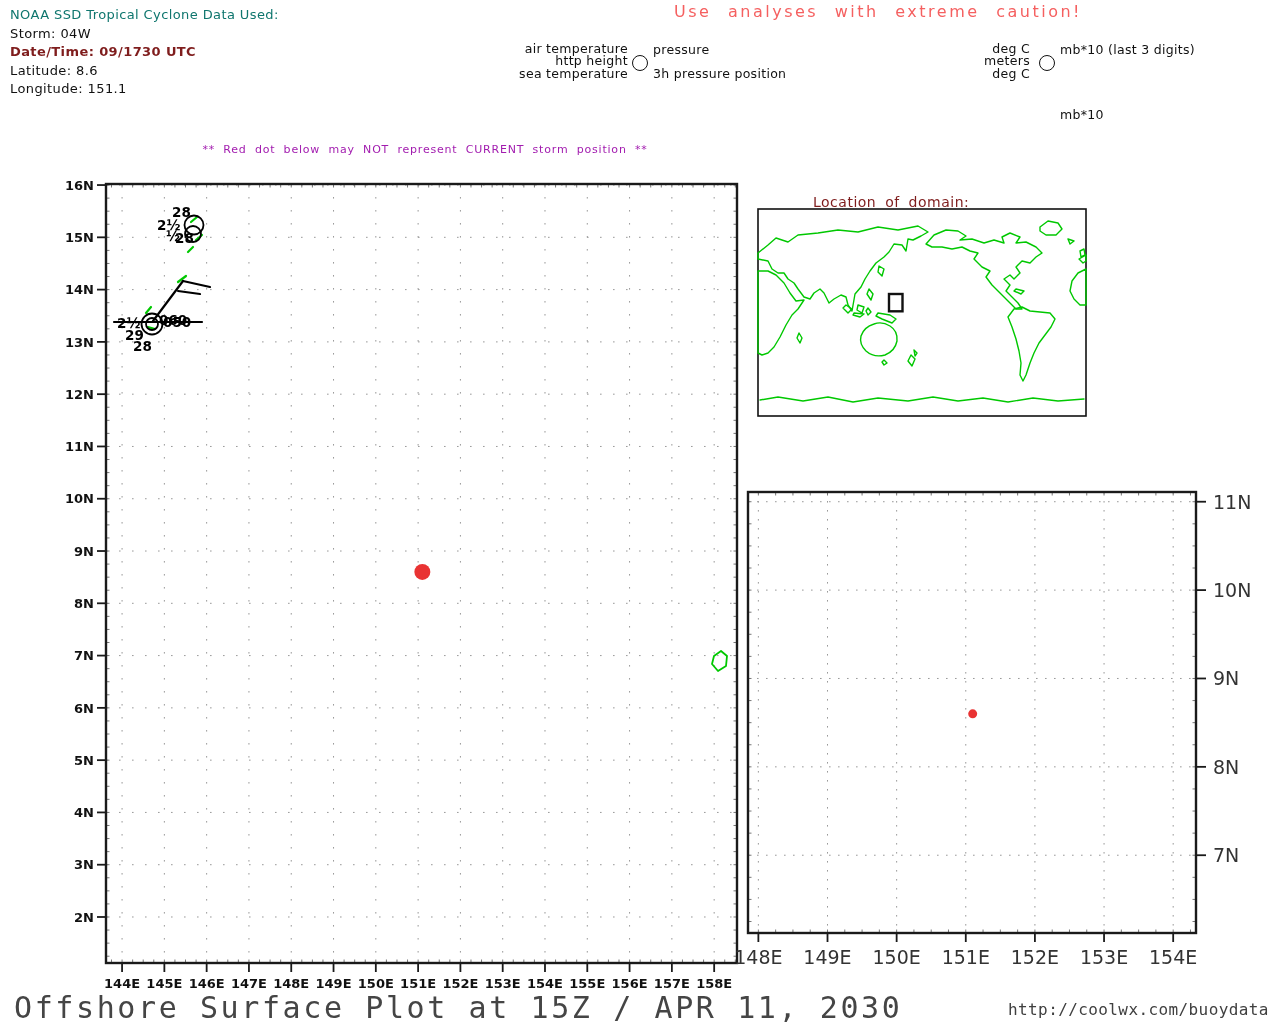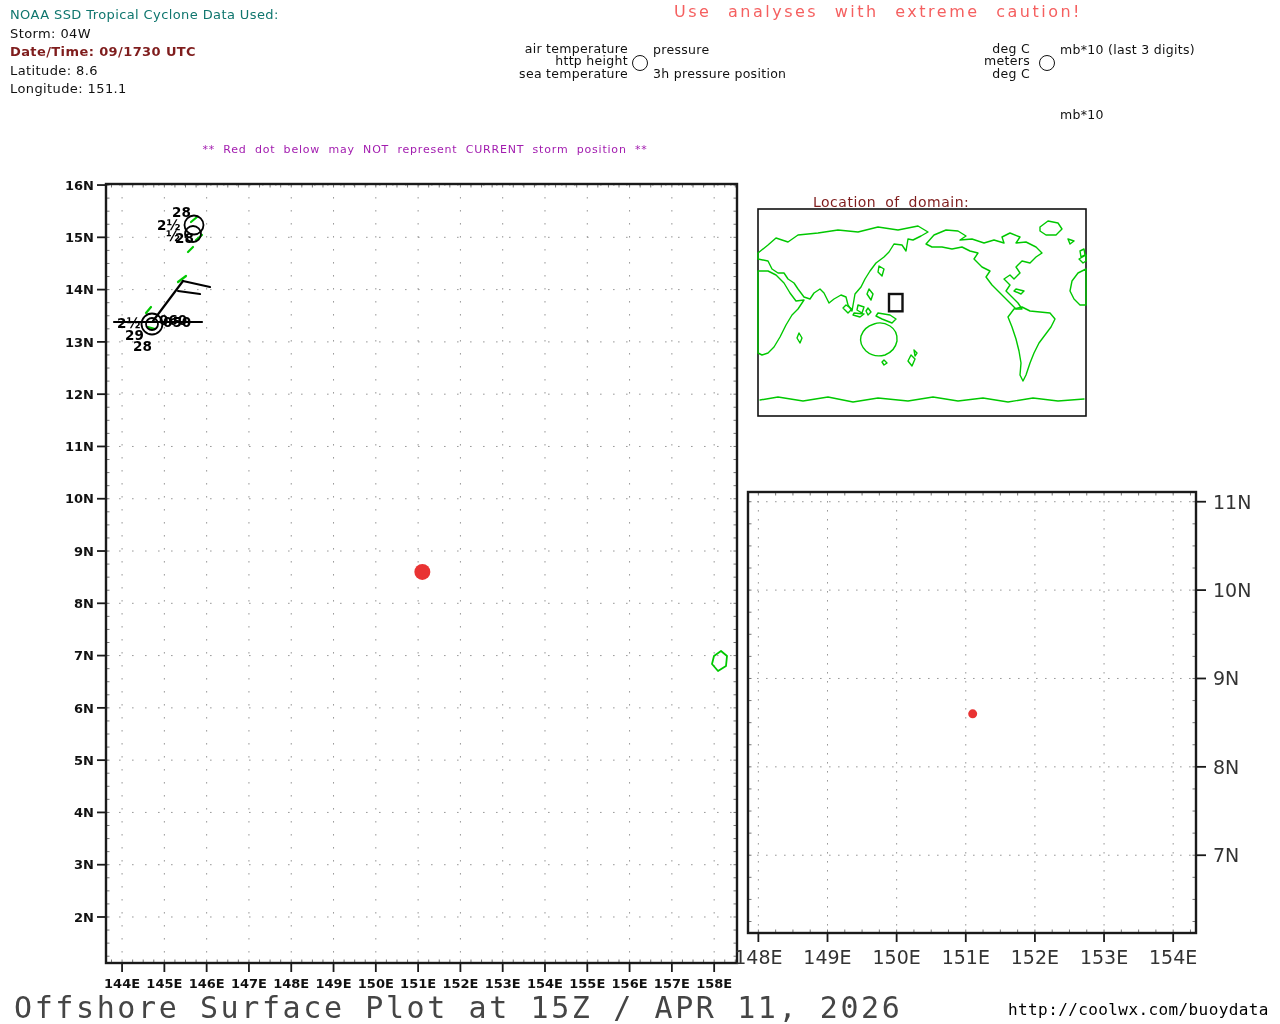--- a/index.html
+++ b/index.html
@@ -20,21 +20,21 @@
   
   #storm-warning{left:95px;top:143px;width:660px;text-align:center;color:#a21caf;font-size:11px;
                  letter-spacing:.8px;word-spacing:4px;}
   
   #map-title{left:813px;top:173px;font-size:14px;color:#7f1d1d;letter-spacing:.5px;word-spacing:4px;margin-top:21px;}
   #inset-map{left:757px;top:208px;}
   
   #footer-title{left:14px;top:990px;font-family:"DejaVu Sans Mono","Liberation Mono",monospace;
                 font-size:30px;color:#454545;letter-spacing:2.6px;white-space:nowrap;}
   #footer-url{left:1008px;top:1000px;font-family:"DejaVu Sans Mono","Liberation Mono",monospace;
-              font-size:16px;color:#000000;letter-spacing:.4px;white-space:nowrap;}
+              font-size:16px;color:#404040;letter-spacing:.4px;white-space:nowrap;}
   svg{display:block;}
   #plots{left:0;top:0;pointer-events:none;}
 </style>
 </head>
 <body>
 
 <div class="abs" id="info-block">
   <div class="info-red">NOAA SSD Tropical Cyclone Data Used:</div>
   <div>Storm: 04W</div>
   <div class="info-red-bold">Date/Time: 09/1730 UTC</div>
@@ -568,14 +568,14 @@
     <line x1="748" y1="545.9098196392786" x2="751.5" y2="545.9098196392786" stroke="#777777" stroke-width="1"></line>
     <line x1="1192.5" y1="545.9098196392786" x2="1196" y2="545.9098196392786" stroke="#777777" stroke-width="1"></line>
     <line x1="748" y1="523.815631262525" x2="751.5" y2="523.815631262525" stroke="#777777" stroke-width="1"></line>
     <line x1="1192.5" y1="523.815631262525" x2="1196" y2="523.815631262525" stroke="#777777" stroke-width="1"></line>
     <line x1="748" y1="501.72144288577147" x2="751.5" y2="501.72144288577147" stroke="#777777" stroke-width="1"></line>
     <line x1="1192.5" y1="501.72144288577147" x2="1196" y2="501.72144288577147" stroke="#777777" stroke-width="1"></line>
     <rect x="748" y="492" width="448" height="441" fill="none" stroke="#1a1a1a" stroke-width="2.4"></rect>
     <circle cx="972.6913580246908" cy="713.8256513026053" r="4.5" fill="#e93333"></circle>
   </svg>
 
-<div class="abs" id="footer-title">Offshore Surface Plot at 15Z / APR 11, 2026</div>
+<div class="abs" id="footer-title">Offshore Surface Plot at 15Z / APR 11, 2030</div>
 <div class="abs" id="footer-url">http://coolwx.com/buoydata</div>
 
 </body></html>

